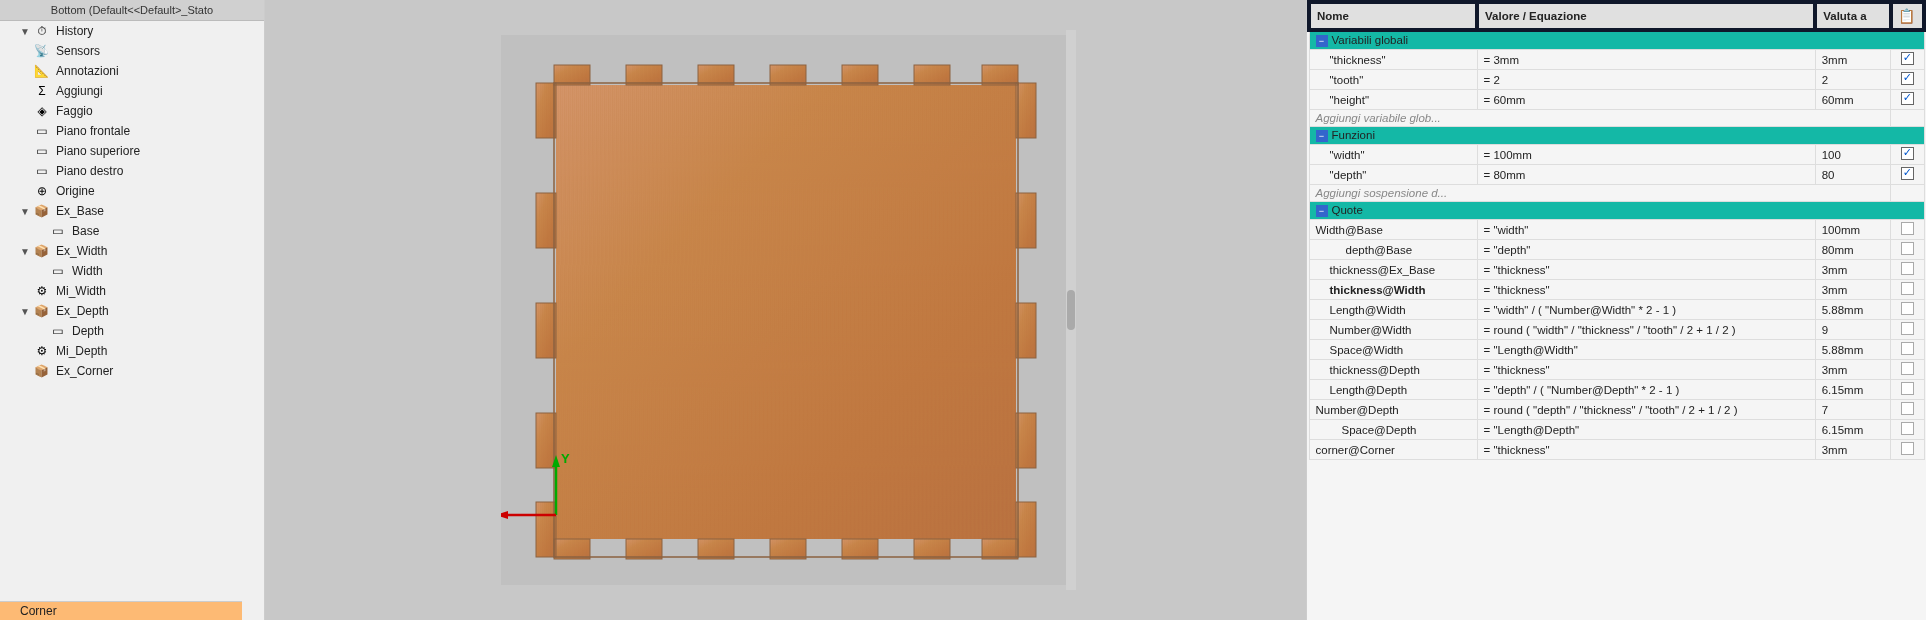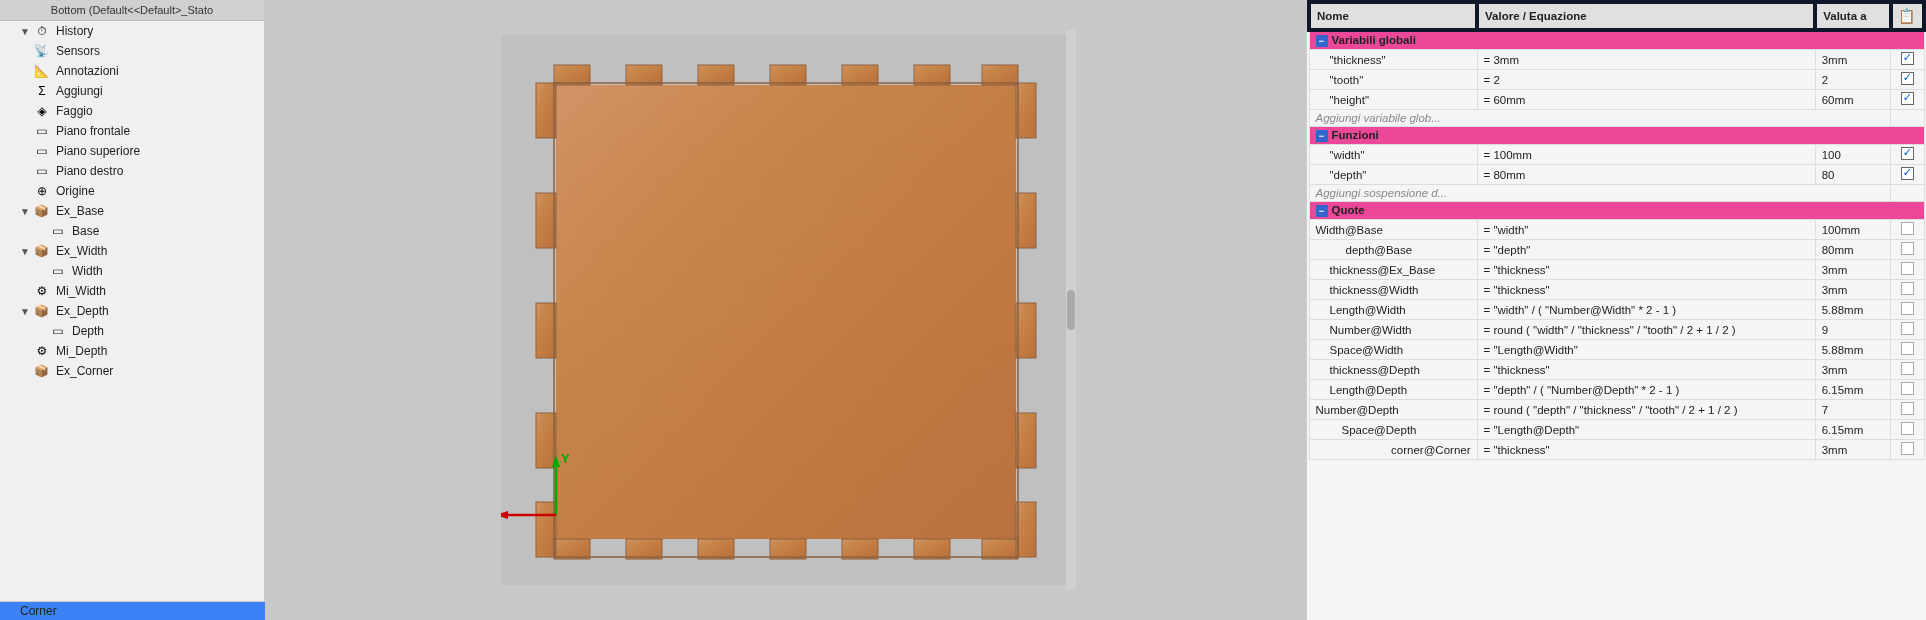--- a/index.html
+++ b/index.html
@@ -102,22 +102,22 @@
       position: sticky;
       top: 0;
       z-index: 2;
     }
     .eq-table td {
       border: 1px solid #ddd;
       padding: 2px 6px;
       color: #222;
     }
     .section-header td {
-      background: #ec4899;
-      font-weight: bold;
+      background: #14b8a6;
+      font-weight: normal;
       color: #222;
     }
     .section-header .minus-btn {
       display: inline-block;
       width: 12px;
       height: 12px;
       background: #3366cc;
       color: white;
       font-size: 9px;
       line-height: 12px;
@@ -258,21 +258,21 @@
         <span class="icon" style="font-size: 12px;">⚙</span>
         <span class="label">Mi_Depth</span>
       </div>
       <div class="tree-item indent-1">
         <span class="arrow"></span>
         <span class="icon" style="font-size: 12px;">📦</span>
         <span class="label">Ex_Corner</span>
       </div>
     </div>
 
-  <div class="tree-item indent-1" style="position:absolute;bottom:0;width:265px;background:#3b82f6;border-top:1px solid #ccc;align-items:center;">
+  <div class="tree-item indent-1" style="position:absolute;bottom:0;width:242px;background:#fdba74;border-top:1px solid #ccc;align-items:center;">
     <span class="label">Corner</span>
   </div>
 </div>
 
 <div class="viewport">
   <div class="viewport-inner">
 
     <svg width="570" height="550" viewBox="0 0 570 550">
 
       <rect width="570" height="550" fill="#c0c0c0"></rect>
@@ -474,21 +474,21 @@
           <td>80mm</td>
           <td class="checkbox-cell"><span class="unchecked-box"></span></td>
         </tr>
         <tr>
           <td style="padding-left: 20px;">thickness@Ex_Base</td>
           <td>= "thickness"</td>
           <td>3mm</td>
           <td class="checkbox-cell"><span class="unchecked-box"></span></td>
         </tr>
         <tr>
-          <td style="padding-left: 20px;">thickness@Width</td>
+          <td style="padding-left: 20px; font-weight: bold;">thickness@Width</td>
           <td>= "thickness"</td>
           <td>3mm</td>
           <td class="checkbox-cell"><span class="unchecked-box"></span></td>
         </tr>
         <tr>
           <td style="padding-left: 20px;">Length@Width</td>
           <td>= "width" / ( "Number@Width" * 2 - 1 )</td>
           <td>5.88mm</td>
           <td class="checkbox-cell"><span class="unchecked-box"></span></td>
         </tr>
@@ -522,20 +522,20 @@
           <td>7</td>
           <td class="checkbox-cell"><span class="unchecked-box"></span></td>
         </tr>
         <tr>
           <td style="padding-left: 32px; margin-left: 43px;">Space@Depth</td>
           <td>= "Length@Depth"</td>
           <td>6.15mm</td>
           <td class="checkbox-cell"><span class="unchecked-box"></span></td>
         </tr>
         <tr>
-          <td style=" text-align: right;">corner@Corner</td>
+          <td style="">corner@Corner</td>
           <td>= "thickness"</td>
           <td>3mm</td>
           <td class="checkbox-cell"><span class="unchecked-box"></span></td>
         </tr>
       </tbody>
   </table>
 </div>
 
 </body></html>

